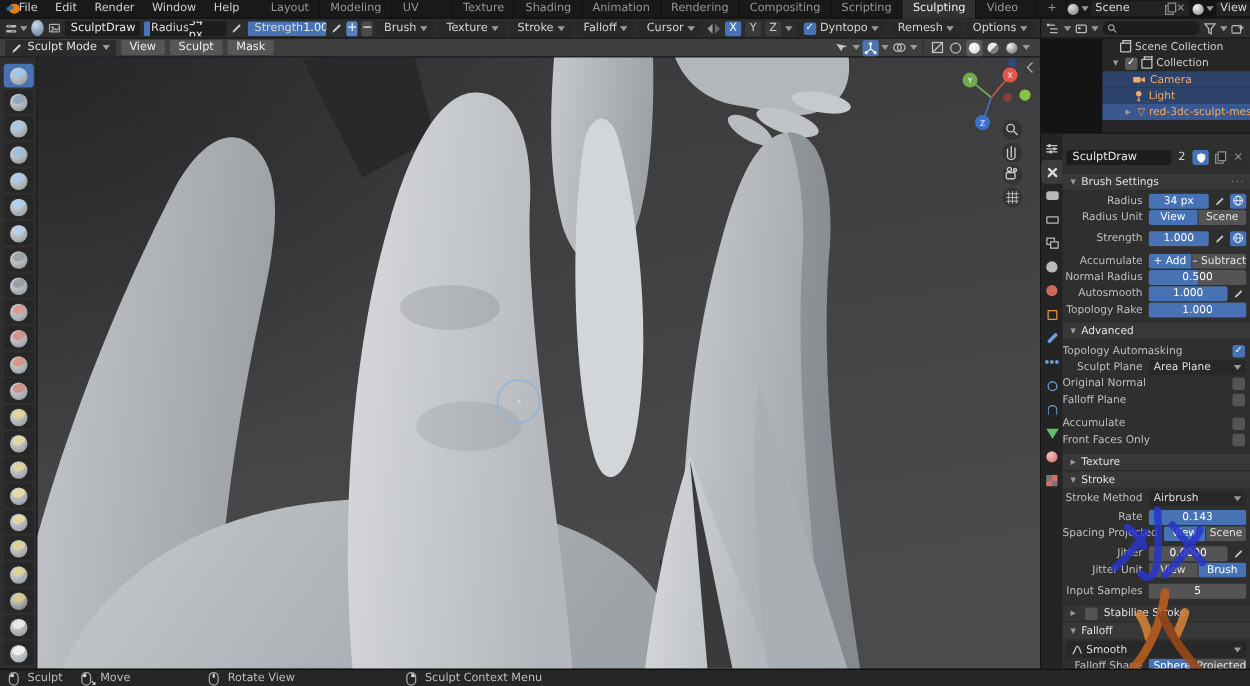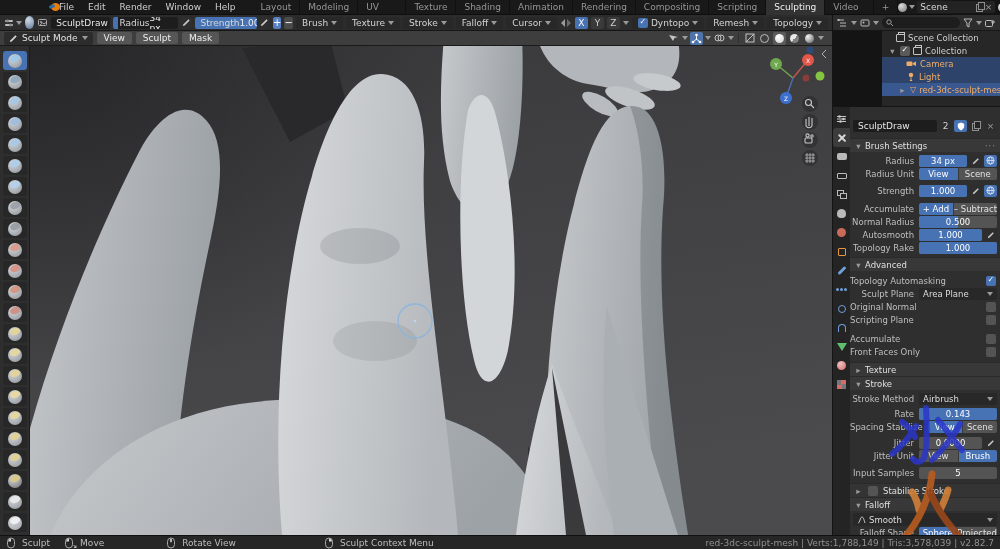--- a/index.html
+++ b/index.html
@@ -3,21 +3,21 @@
 <meta charset="utf-8">
 <style>
   * { margin:0; padding:0; box-sizing:border-box; }
   body { background:#000; font-family:"DejaVu Sans","Liberation Sans",sans-serif; }
   #app { position:relative; width:1000px; height:549px; background:#141414; overflow:hidden;
          font-size:9px; color:#d0d0d0; cursor:default; }
   .nowrap{ white-space:nowrap; overflow:hidden; }
 
   
   .topbar{ position:absolute; left:0; top:0; width:952px; height:15px; background:#191919;
-           display:flex; align-items:center; border-bottom:1px solid #0e0e0e;padding-left:44px; }
+           display:flex; align-items:center; border-bottom:1px solid #0e0e0e; }
   .logo{ width:16px; height:12px; margin:0 4px 0 4px; position:relative; }
   .logo::before{ content:""; position:absolute; left:3px; top:2px; width:9px; height:8px; border-radius:50%; background:#e87d0d; }
   .logo::after{ content:""; position:absolute; left:1px; top:4px; width:6px; height:3px; border-radius:2px; background:#2a6fa8; transform:rotate(-20deg); }
   .menu{ padding:0 7px; line-height:15px; color:#cfcfcf; }
   .ws{ display:flex; margin-left:10px; height:15px; }
   .ws .tab{ padding:0 8px; line-height:15px; color:#969696; border-right:1px solid #101010; }
   .ws .tab.active{ background:#323232; color:#efefef; }
   .tb-right{ margin-left:auto; display:flex; align-items:center; gap:3px; padding-right:3px; }
   .tb-widget{ display:flex; align-items:center; gap:2px; }
   .tb-field{ display:flex; align-items:center; width:78px; height:12px; background:#232323; border-radius:2px; padding:0 3px; }
@@ -244,21 +244,21 @@
       <div class="pill">
         <span class="cb on"></span>
         <span>Dyntopo</span>
           <span class="chev"></span>
       </div>
       <div class="pill">
           <span>Remesh</span>
           <span class="chev"></span>
         </div>
       <div class="pill">
-          <span>Topology</span>
+          <span>Options</span>
           <span class="chev"></span>
         </div>
     </div>
   </div>
 
   <div class="outl-hdr">
     <svg width="11" height="10" viewBox="0 0 11 10">
         <path d="M1 2 h6 M3 5 h6 M3 8 h6" stroke="#bbb"></path>
         <rect x="0.5" y="1" width="2" height="2" fill="#bbb"></rect>
       </svg>
@@ -812,21 +812,21 @@
               <span class="grow">Area Plane</span>
               <span class="chev"></span>
             </div>
           </div>
       </div>
       <div class="cbrow">
         <span class="lab2">Original Normal</span>
         <span class="cb"></span>
       </div>
       <div class="cbrow">
-        <span class="lab2">Scripting Plane</span>
+        <span class="lab2">Falloff Plane</span>
         <span class="cb"></span>
       </div>
       <div class="cbrow" style="margin-top:6px">
         <span class="lab2">Accumulate</span>
         <span class="cb"></span>
       </div>
       <div class="cbrow">
         <span class="lab2">Front Faces Only</span>
         <span class="cb"></span>
       </div>
@@ -852,21 +852,21 @@
       <div class="prow" style="margin-top:2px">
         <span class="lab">Rate</span>
         <div class="wid">
             <div class="pslider">
               <div class="fill" style="width: 100%;"></div>
               <span class="v">0.143</span>
             </div>
           </div>
       </div>
       <div class="prow">
-        <span class="lab">Spacing Stabilize</span>
+        <span class="lab">Spacing Projected</span>
         <div class="wid">
             <div class="seg">
               <span class="sel">View</span>
               <span>Scene</span>
             </div>
           </div>
       </div>
       <div class="prow" style="margin-top:3px">
         <span class="lab">Jitter</span>
         <div class="wid">
@@ -969,16 +969,15 @@
           <span>Rotate View</span>
         </span>
         <span class="hint">
           <svg width="13" height="12" viewBox="0 0 13 12">
             <rect x="1.5" y="1" width="7" height="10" rx="3.5" fill="none" stroke="#a8a8a8"></rect>
             <path d="M5 4.5 L8 4.5 L8 4 A3.4 3.4 0 0 0 5 1.5 Z" fill="#d8d8d8"></path>
           </svg>
           <span>Sculpt Context Menu</span>
         </span>
       </span>
-    <span class="stats nowrap">red-3dc-sculpt-mesh | Verts:1,788,149 | Tris:3,578,039 | v2.82.7</span>
   </div>
 
 </div>
 
 </body></html>

